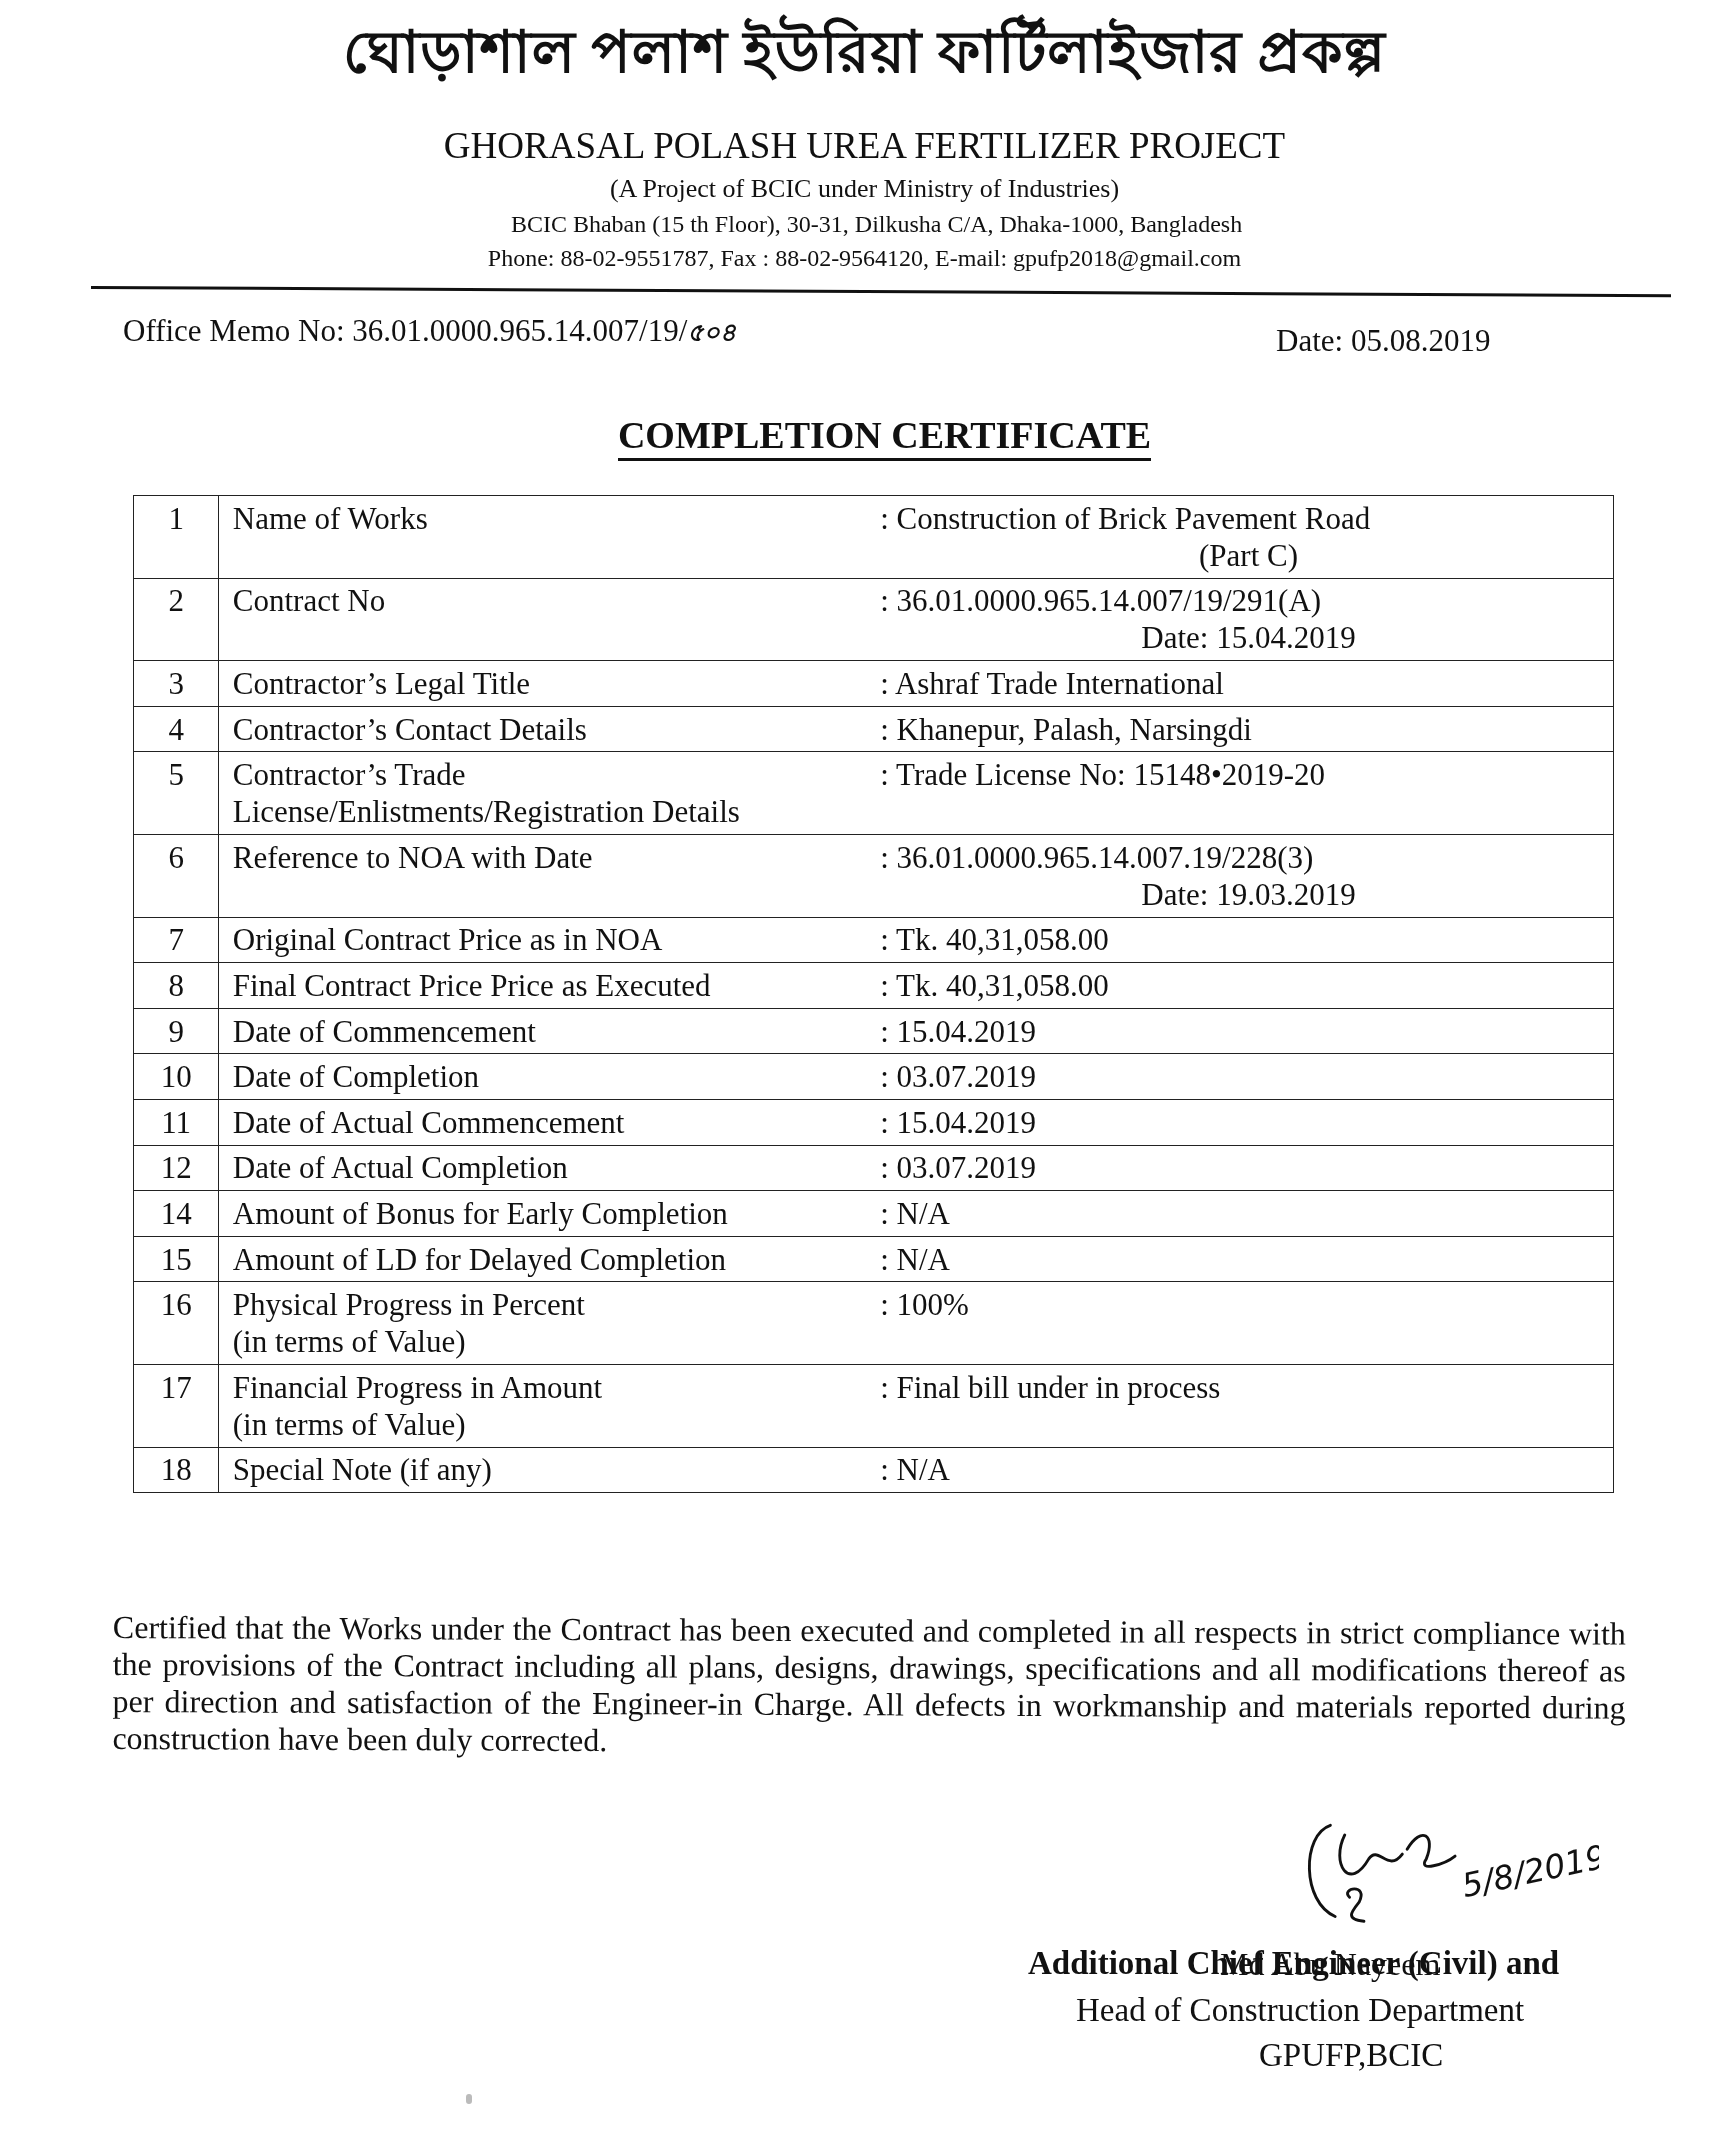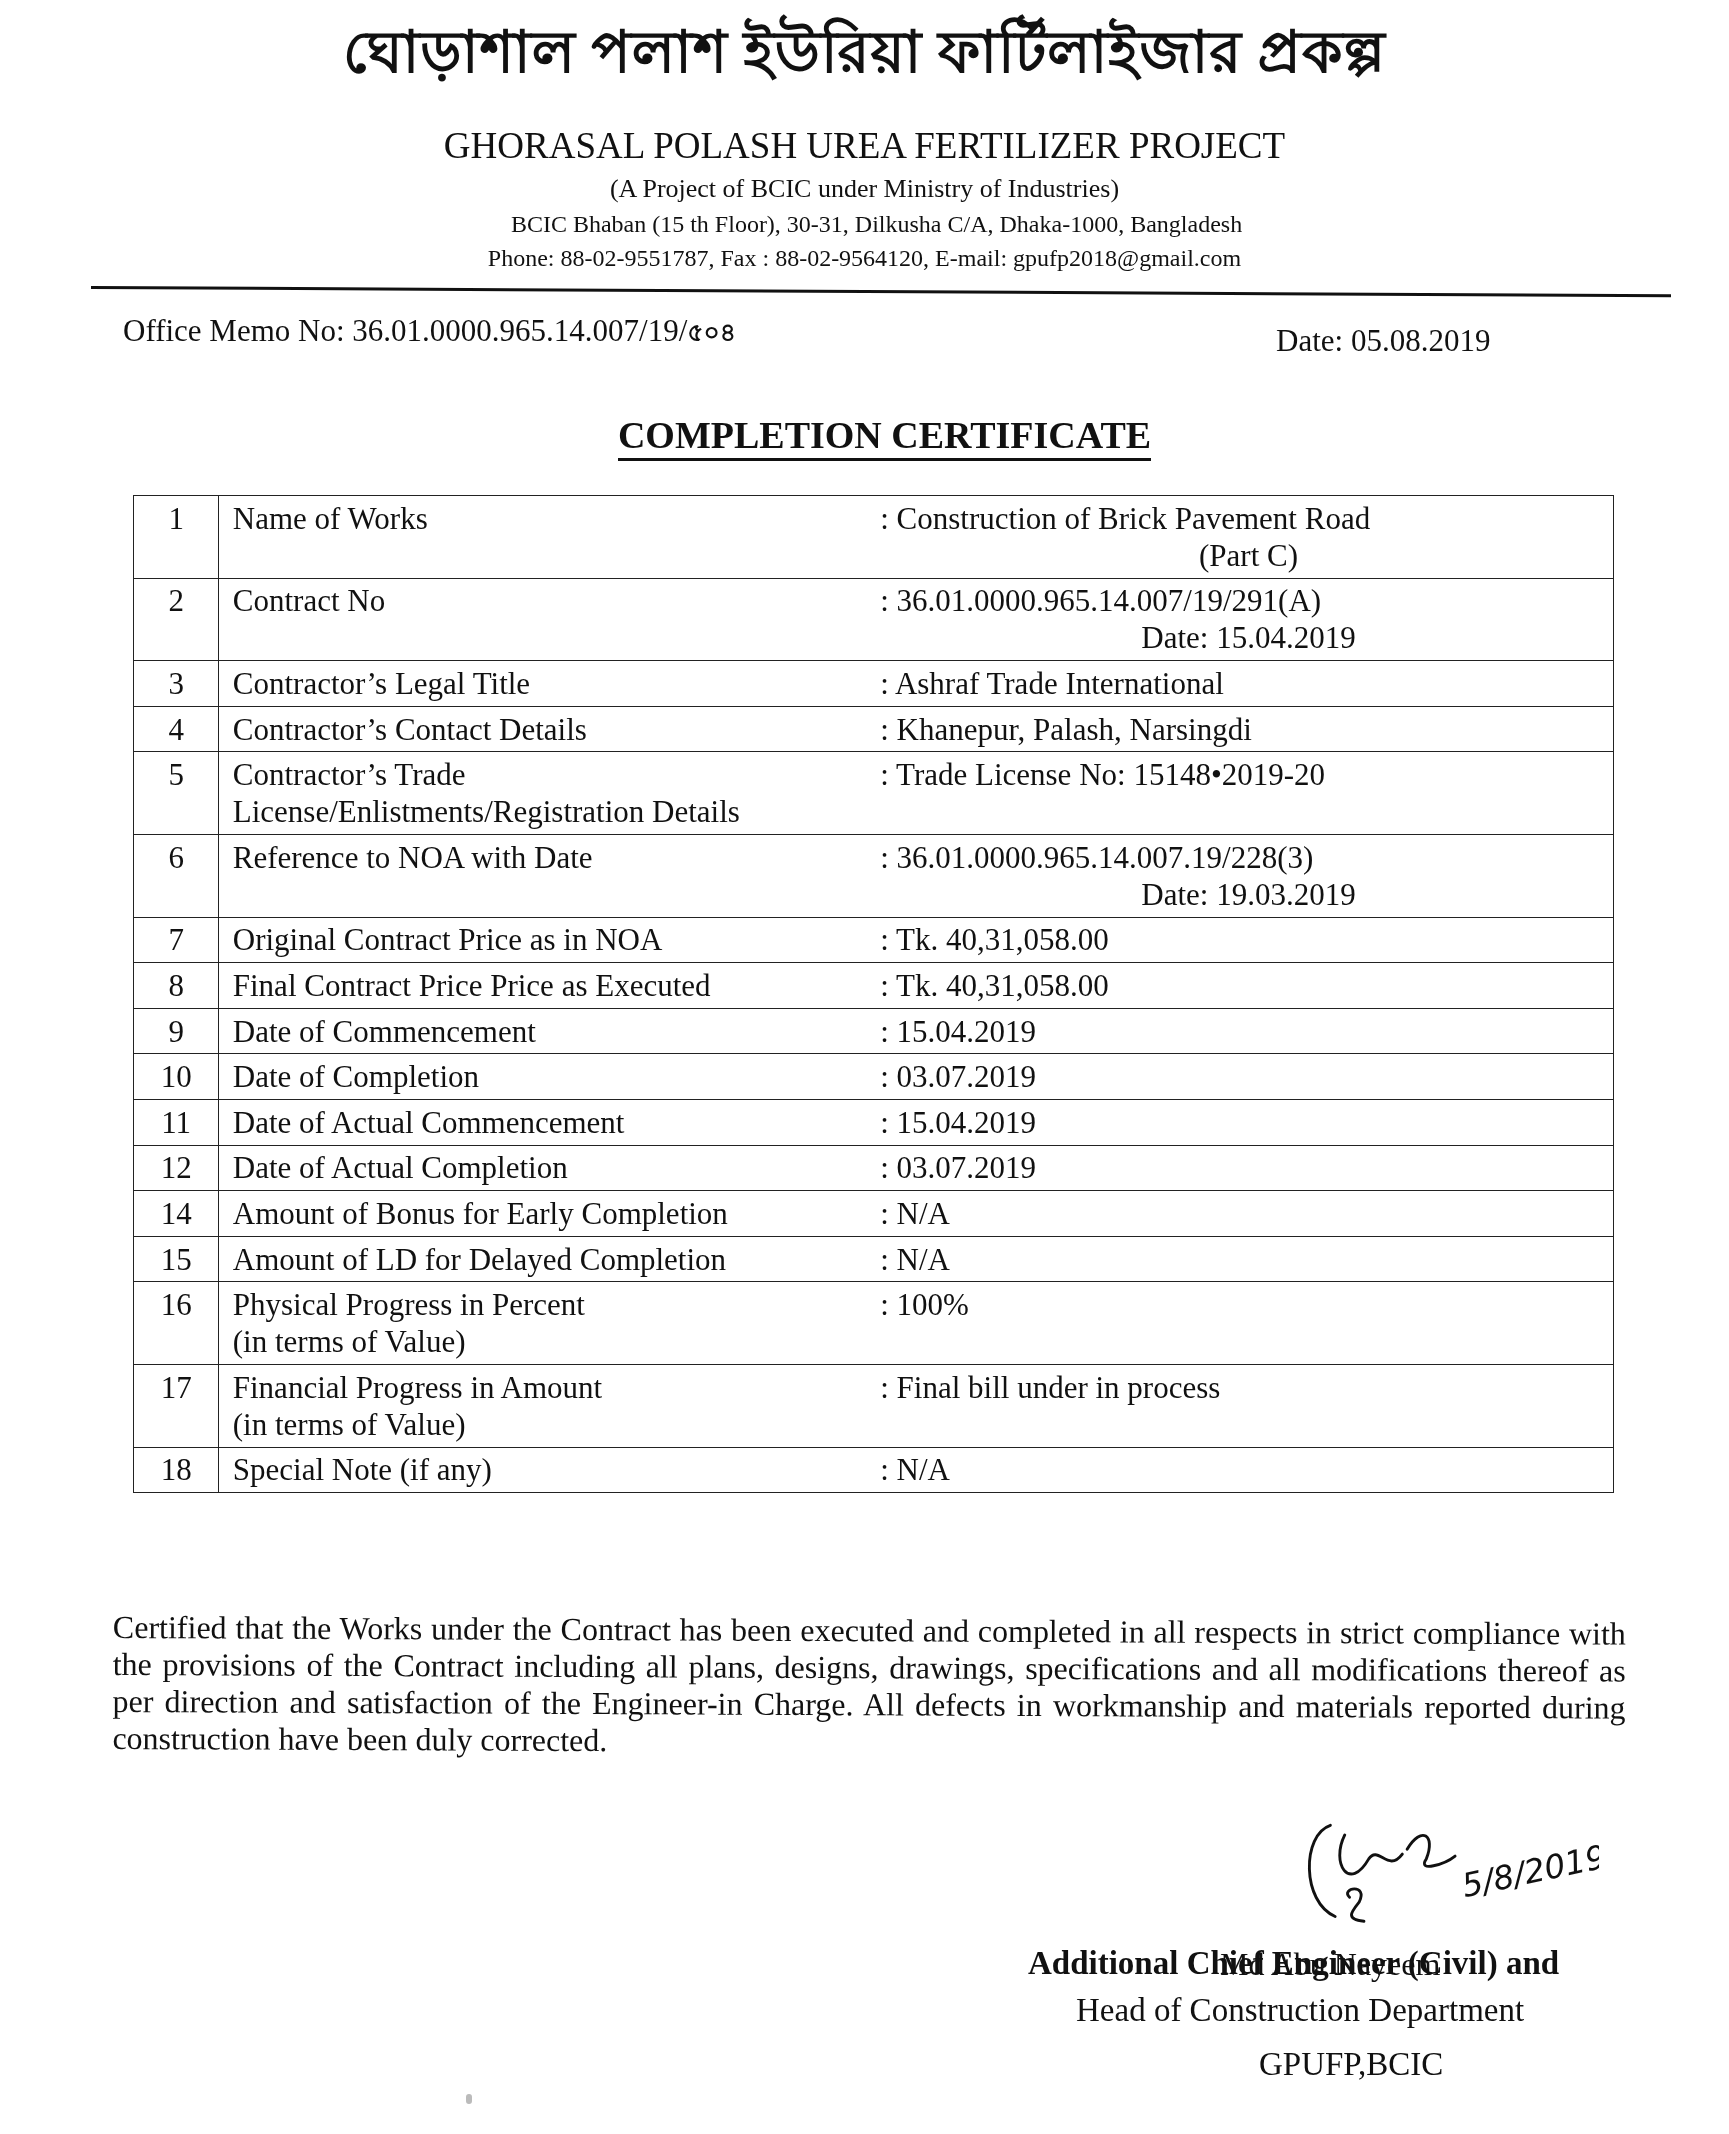--- a/index.html
+++ b/index.html
@@ -15,21 +15,21 @@
   }
   #en-title { left: 0; width: 1729px; top: 125px; font-size: 37px; line-height: 42px; }
   #sub-title { left: 0; width: 1729px; top: 173px; font-size: 26px; line-height: 31px; }
   #address { left: 12px; width: 1729px; top: 210px; font-size: 24px; line-height: 29px; }
   #contact { left: 0; width: 1729px; top: 244px; font-size: 24px; line-height: 29px; }
   #header-rule {
     left: 91px; top: 286px; width: 1580px; height: 2.9px; background: #111;
     transform: rotate(0.3deg); transform-origin: left center;
   }
   #memo { left: 123px; top: 312px; font-size: 31px; line-height: 38px; }
-  #memo .handwritten { font-family: "DejaVu Sans", sans-serif; font-weight: bold; font-size: 25px; }
+  #memo .handwritten { font-family: "DejaVu Sans", sans-serif; font-style: italic; font-weight: bold; font-size: 25px; }
   #date { left: 1276px; top: 322px; font-size: 31px; line-height: 38px; }
   #doc-title {
     left: 0; width: 1729px; top: 411px; font-size: 38px; font-weight: bold;
     line-height: 48px; text-align: center; margin-left: 20px;
   }
   #doc-title span { border-bottom: 3.8px solid #111; padding-bottom: 1.9px; }
 
   #details-table {
     left: 133px; top: 495px; width: 1481px; border-collapse: collapse;
     font-size: 31px; line-height: 37px;
@@ -42,21 +42,21 @@
   .value-line.pad { padding-left: 11.5px; text-align: center; }
 
   #certification {
     left: 113px; top: 1609px; width: 1513px; font-size: 32px; line-height: 37px;
     text-align: justify; transform: rotate(0.25deg); transform-origin: left top;
   }
   #signature-scribble { left: 1292px; top: 1806px; width: 307px; height: 125px; }
   #signer-name { left: 1220px; top: 1897px; font-size: 32px; line-height: 38px; margin-top: 48px; }
   #signer-title-1 { left: 1028px; top: 1943px; font-size: 33px; line-height: 40px; font-weight: bold; }
   #signer-title-2 { left: 1076px; top: 1990px; font-size: 33px; line-height: 40px; }
-  #signer-org { left: 1259px; top: 2035px; font-size: 33px; line-height: 40px; margin-top: 9px; }
+  #signer-org { left: 1259px; top: 2035px; font-size: 33px; line-height: 40px; }
   #scan-speck { left: 466px; top: 2094px; width: 5.8px; height: 9.6px; background: #bbb; border-radius: 2.9px; }
 </style>
 </head>
 <body>
 
 <div class="abs center-text" id="bn-title">ঘোড়াশাল পলাশ ইউরিয়া ফার্টিলাইজার প্রকল্প</div>
 <div class="abs center-text" id="en-title">GHORASAL POLASH UREA FERTILIZER PROJECT</div>
 <div class="abs center-text" id="sub-title">(A Project of BCIC under Ministry of Industries)</div>
 <div class="abs center-text" id="address">BCIC Bhaban (15 th Floor), 30-31, Dilkusha C/A, Dhaka-1000, Bangladesh</div>
 <div class="abs center-text" id="contact">Phone: 88-02-9551787, Fax : 88-02-9564120, E-mail: gpufp2018@gmail.com</div>

